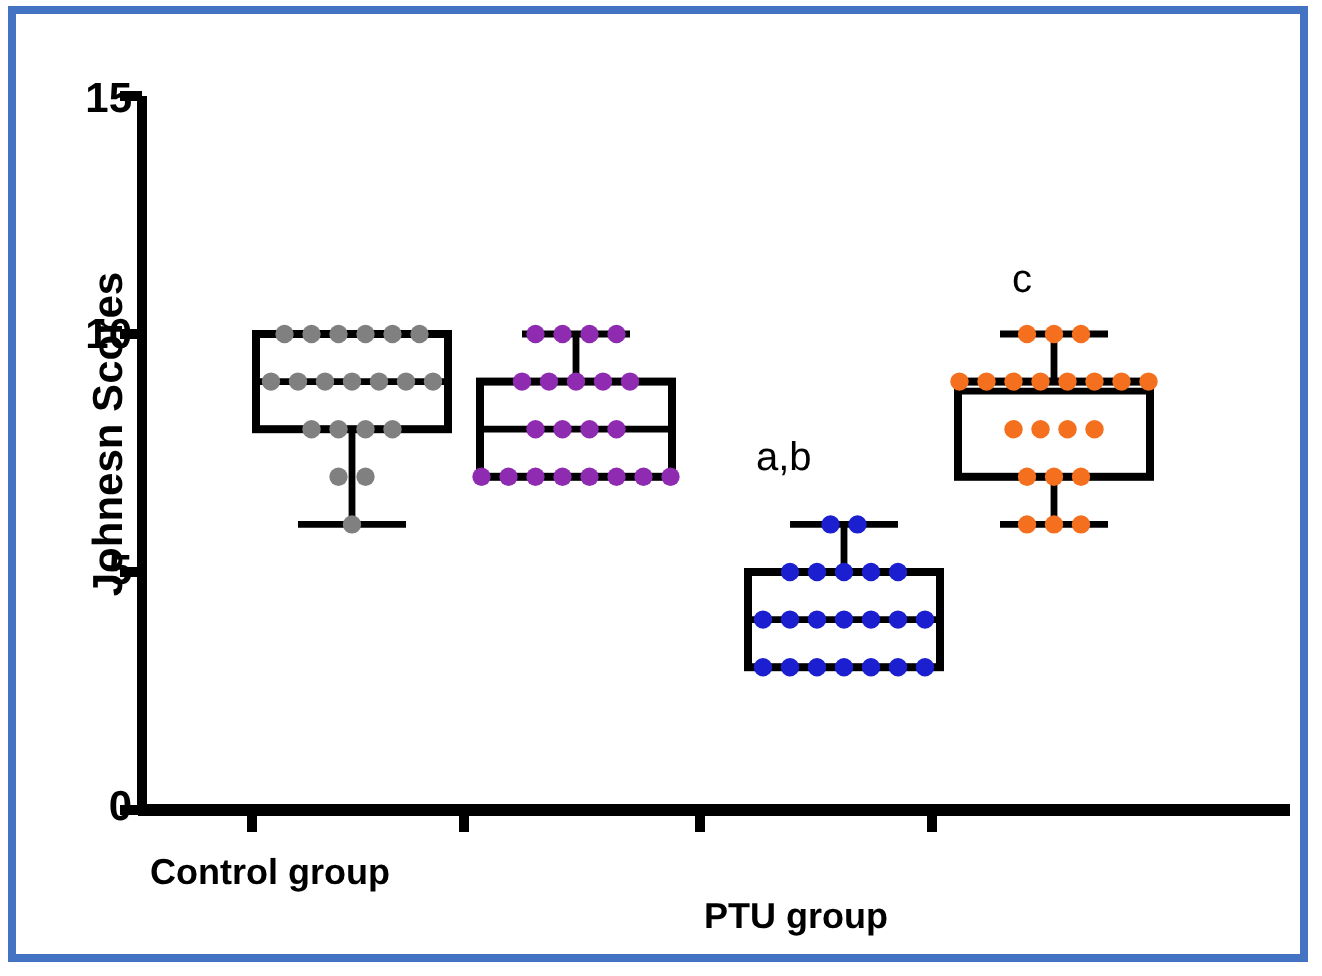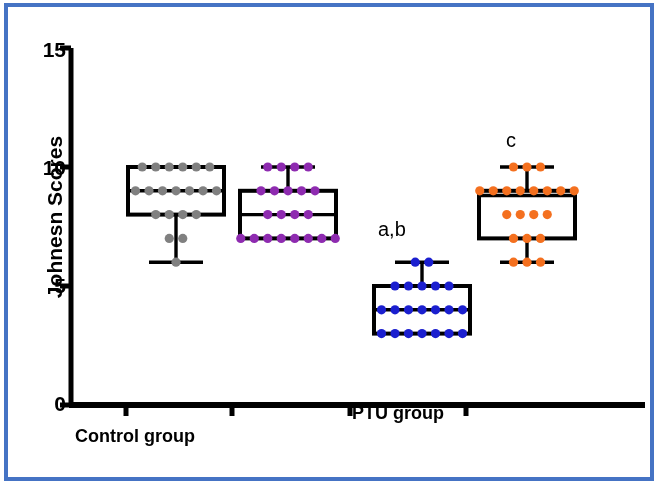--- a/index.html
+++ b/index.html
@@ -79,21 +79,21 @@
   <div id="frame"></div>
 
   <div class="ylabel">Johnesn Scores</div>
 
   <div class="ytick-label" style="left:22px; top:39px;">15</div>
   <div class="ytick-label" style="left:22px; top:157px;">10</div>
   <div class="ytick-label" style="left:22px; top:275px;">5</div>
   <div class="ytick-label" style="left:22px; top:393px;">0</div>
 
   <div class="xtick-label" style="left:75px; top:427px;">Control group</div>
-  <div class="xtick-label" style="left:352px; top:404px;">PTU group</div>
+  <div class="xtick-label" style="left:352px; top:449px;">PTU group</div>
 
   <div class="annot" style="left:378px; top:219px;text-align:center;">a,b</div>
   <div class="annot" style="left:506px; top:130px;">c</div>
 
   <svg id="plotarea" width="661" height="488" viewBox="0 0 661 488">
     <g id="axes-layer">
         <line x1="71" y1="48" x2="71" y2="405" stroke="#000" stroke-width="5"></line>
         <line x1="69" y1="405" x2="645" y2="405" stroke="#000" stroke-width="6"></line>
         <line x1="60" y1="48" x2="71" y2="48" stroke="#000" stroke-width="5"></line>
         <line x1="60" y1="167" x2="71" y2="167" stroke="#000" stroke-width="5"></line>

